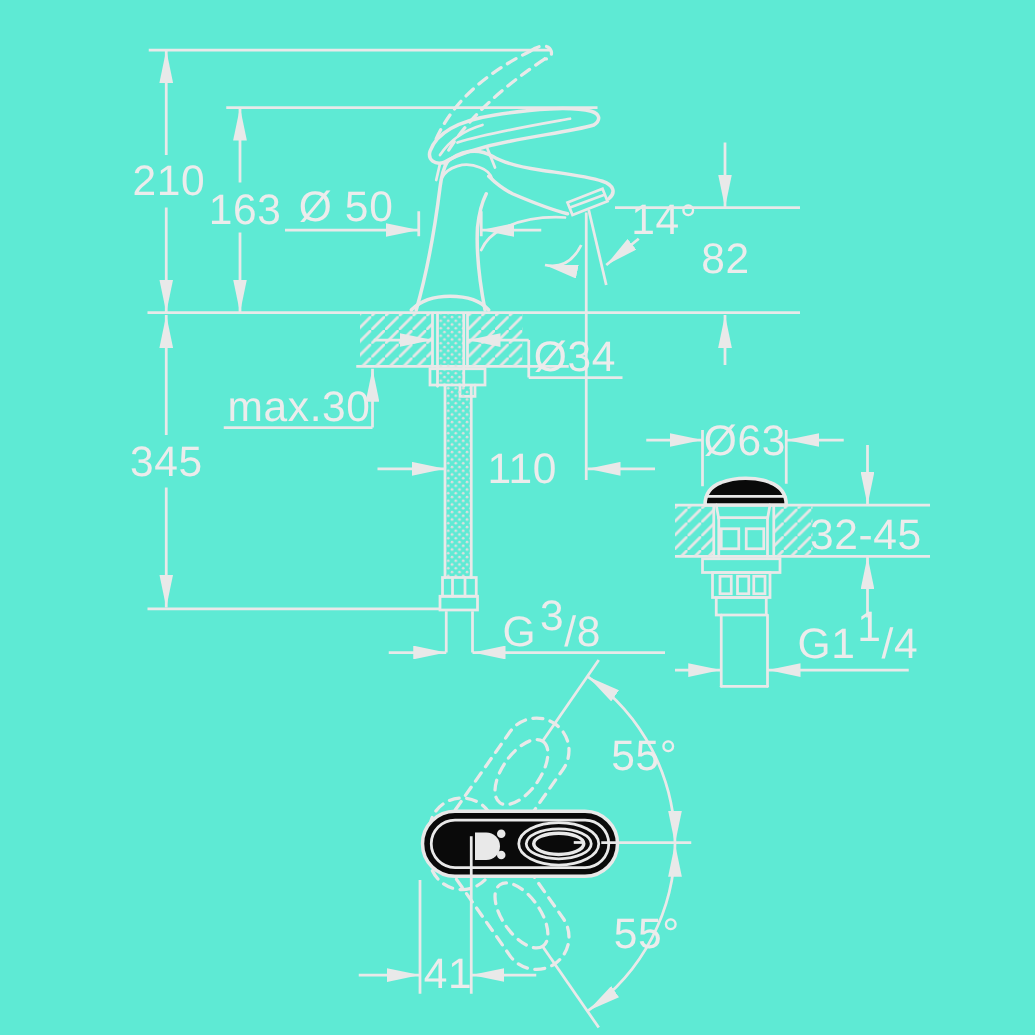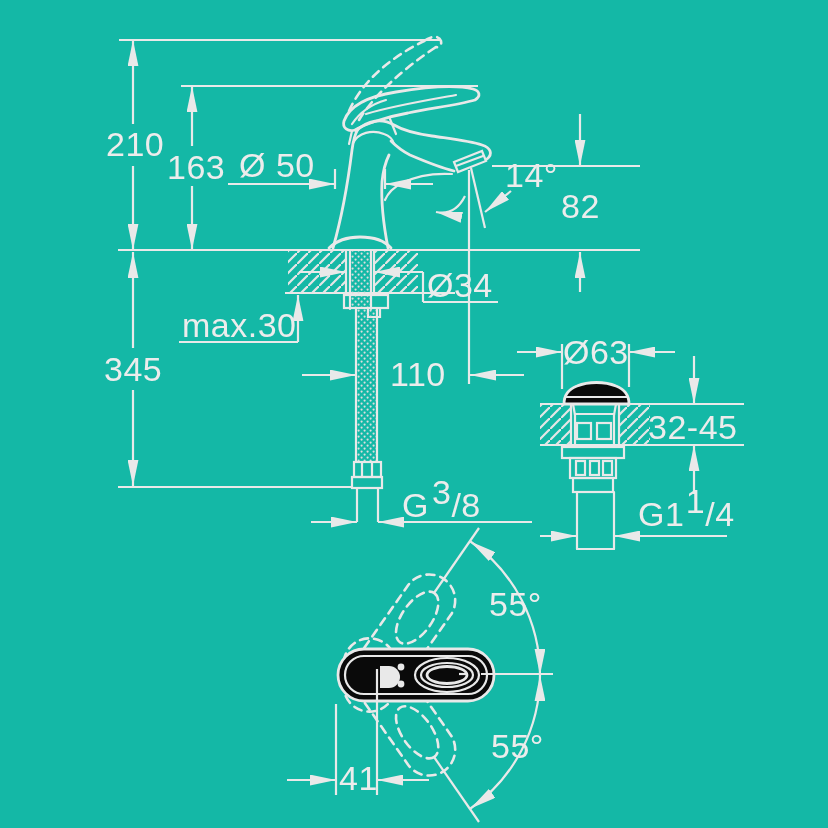--- a/index.html
+++ b/index.html
@@ -1,16 +1,16 @@
 <!DOCTYPE html>
 <html><head>
 <meta charset="utf-8">
 <style>
   html,body{margin:0;padding:0;background:#000;}
-  .stage{width:828px;height:828px;background:#14b8a6;position:relative;overflow:hidden;}
+  .stage{width:828px;height:828px;background:#5eead4;position:relative;overflow:hidden;}
   svg{display:block;}
   .dim-label{font-family:"Liberation Sans",sans-serif;font-size:34px;fill:#ececec;letter-spacing:0.5px;}
   .obj{stroke:#e9e9e9;stroke-width:2.8;fill:none;stroke-linecap:round;stroke-linejoin:round;}
   .obj-thin{stroke:#e9e9e9;stroke-width:2.2;fill:none;stroke-linecap:round;}
   .dashed{stroke:#e9e9e9;stroke-width:2.6;fill:none;stroke-dasharray:8 6;stroke-linecap:round;}
   .dim{stroke:#e9e9e9;stroke-width:2.2;fill:none;}
   .fillbg{fill:#0a0a0a;}
   .whitefill{fill:#e9e9e9;}
 </style>
 </head>

